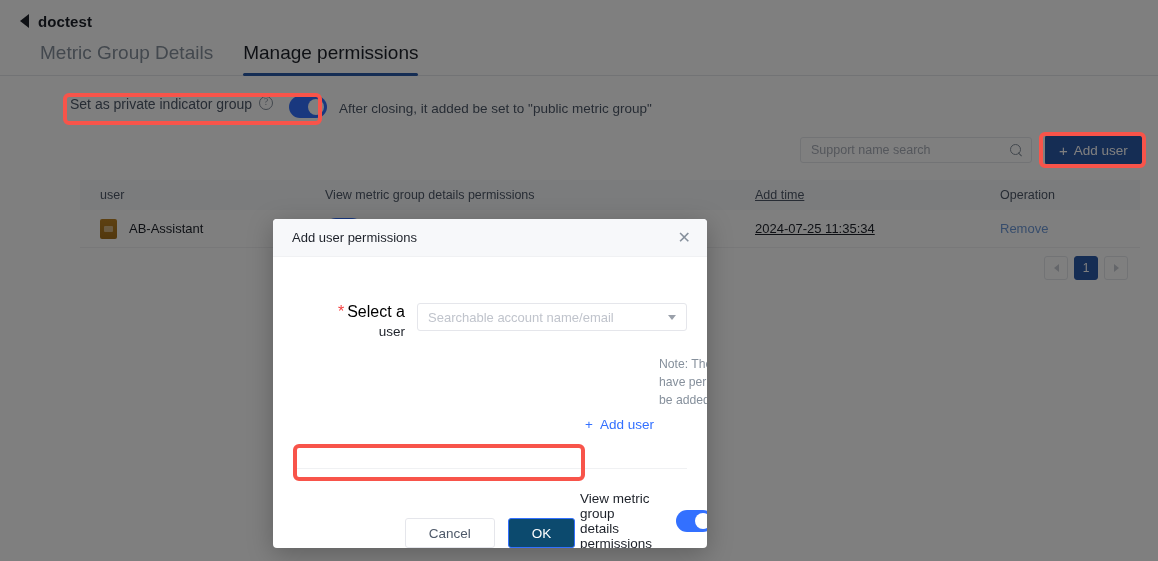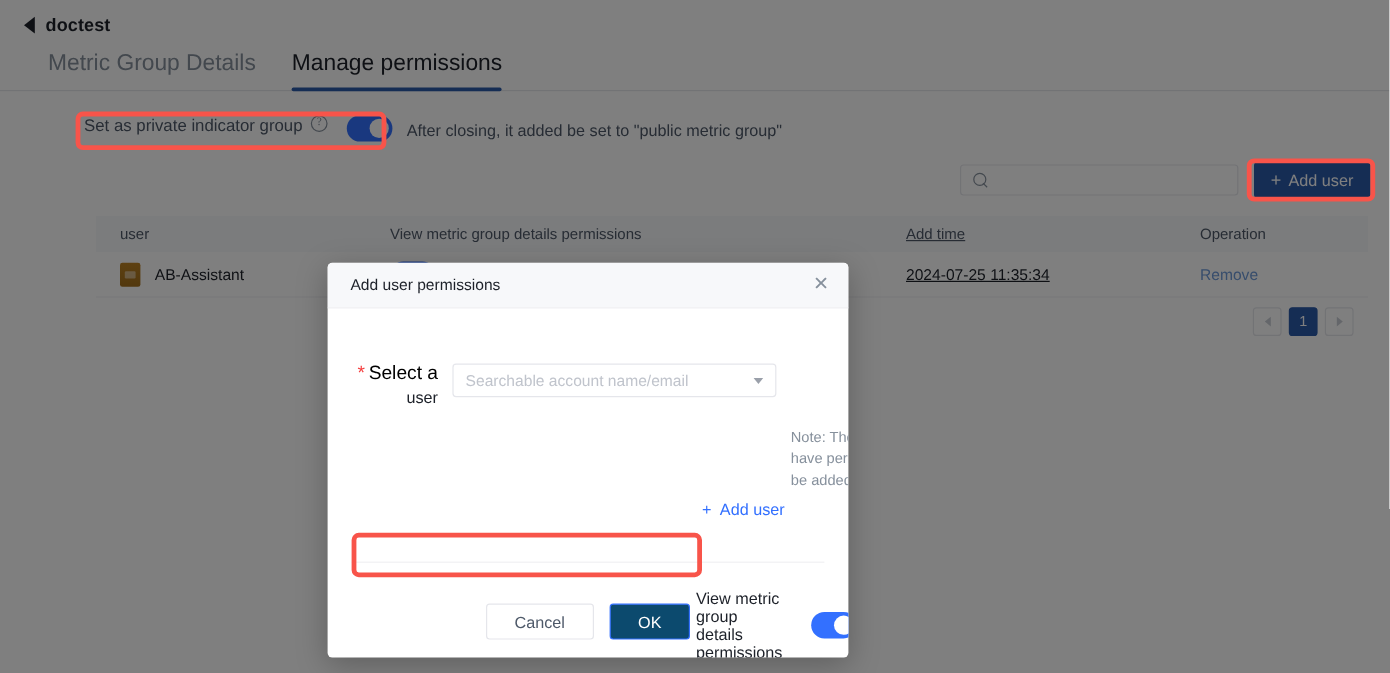--- a/index.html
+++ b/index.html
@@ -219,21 +219,21 @@
     font-size: 16px; color: #86909c; cursor: pointer; line-height: 1;
     font-family: "Liberation Sans", sans-serif;
   }
   .modal-body { position: relative; height: 230px; }
 
   .form-row {
     position: absolute; left: 0; top: 46px; width: 100%;
     display: flex;
   }
   .req-star { color: #f53f3f; margin-right: 3px; }
-  .label-wrap { width: 104px; text-align: right; padding-right: 12px; }
+  .label-wrap { width: 104px; text-align: right; padding-right: 12px; margin-left: 40px; }
   .label-line2 { font-size: 13.5px; color: #1d2129; line-height: 22px; }
   .select {
     width: 270px; height: 28px;
     border: 1px solid #e5e6eb; border-radius: 3px;
     background: #fff;
     display: flex; align-items: center; justify-content: space-between;
     padding: 0 10px; cursor: pointer;
   }
   .select .ph { font-size: 13px; color: #c0c4cc; }
   .caret {
@@ -257,21 +257,21 @@
   }
   .perm-row {
     position: absolute; left: 307px; top: 234px;
     display: flex; align-items: center; gap: 24px;
   }
   .perm-label { font-size: 13.5px; color: #1d2129; }
 
   .modal-footer {
     position: absolute; left: 0; bottom: 0; width: 100%;
     height: 60px;
-    display: flex; align-items: center; justify-content: center; gap: 13px;
+    display: flex; align-items: flex-end; justify-content: center; gap: 13px;
   }
   .btn {
     height: 30px; padding: 0 23px;
     border-radius: 3px; font-size: 13.5px; cursor: pointer;
     font-family: "Liberation Sans", sans-serif;
   }
   .btn-cancel { background: #fff; border: 1px solid #e5e6eb; color: #4e5969; }
   .btn-ok { background: #0c4a6e; border: 1px solid #3370ff; color: #fff; }
 
   
@@ -307,20 +307,21 @@
       <span class="privacy-label">Set as private indicator group</span>
       <span class="q-icon">?</span>
       <span style="width:16px"></span>
       <div class="switch">
           <span class="knob"></span>
         </div>
     </div>
     <div class="privacy-hint">After closing, it added be set to "public metric group"</div>
 
     <div class="search-box">
+      <input placeholder="Support name search" style="">
       <span class="search-icon"></span>
     </div>
 
     <button class="add-user-btn">
       <span class="plus-glyph">+</span>
       <span>Add user</span>
     </button>
 
     <div class="table">
       <div class="thead">

